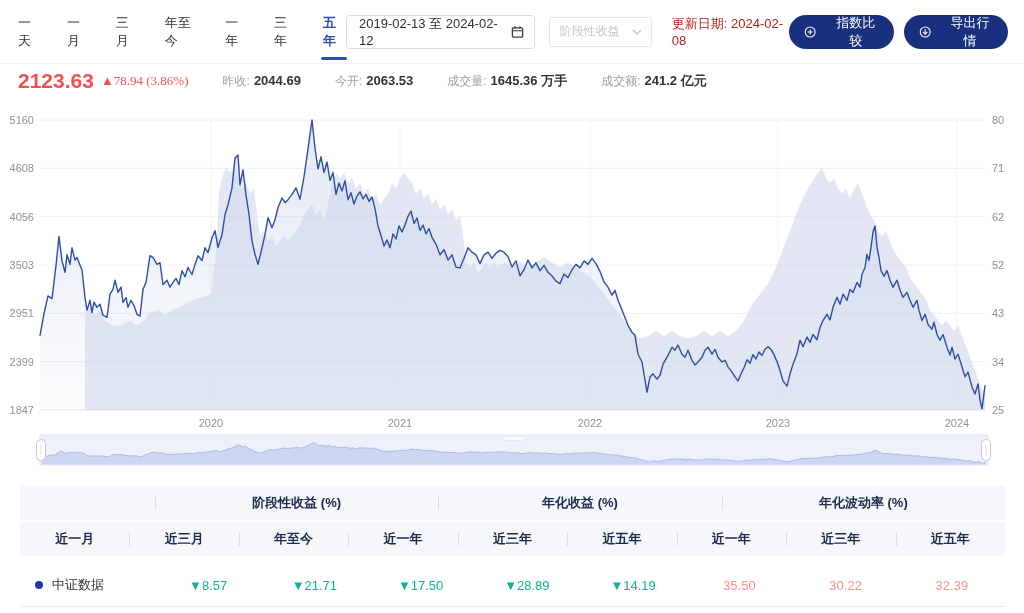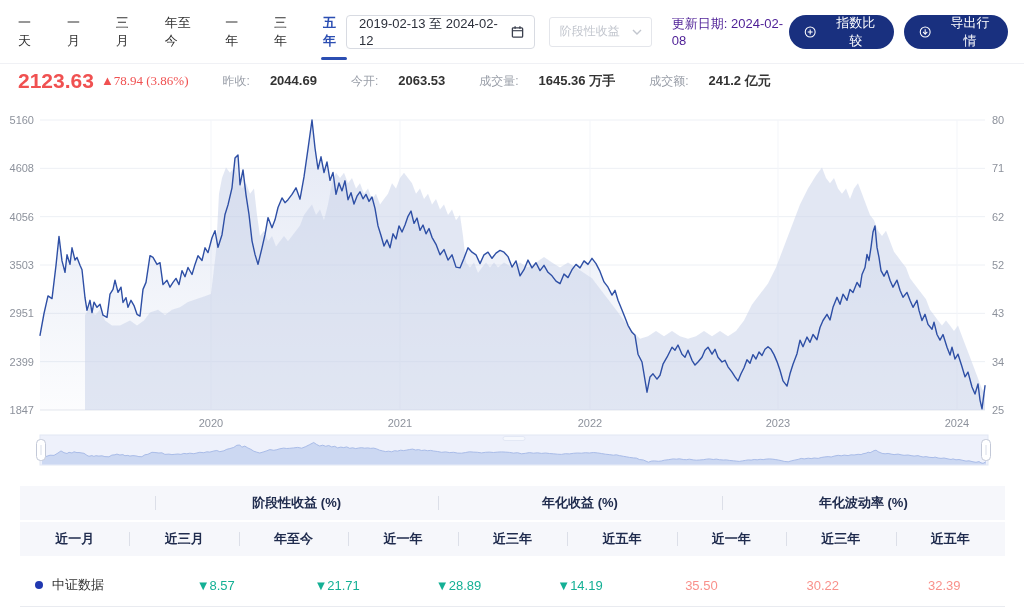--- a/index.html
+++ b/index.html
@@ -11,30 +11,30 @@
   .tab{font-size:13px;color:#333;cursor:pointer;position:relative;padding:8px 0;}
   .tab.active{color:#2b4eb2;font-weight:bold;}
   .tab.active::after{content:"";position:absolute;left:50%;transform:translateX(-50%);
            bottom:-2px;width:26px;height:3px;background:#2b4eb2;border-radius:2px;}
   .datebox{display:flex;align-items:center;gap:9px;height:32px;
            padding:0 10px 0 12px;border:1px solid #d8dbe2;border-radius:4px;
            font-size:13px;color:#2b2f3a;cursor:pointer;background:#fff;}
   .selectbox{margin-left:14px;display:flex;align-items:center;justify-content:space-between;
            width:88px;height:28px;padding:0 9px 0 10px;border:1px solid #e4e6eb;
            border-radius:3px;font-size:12px;color:#c2c6ce;cursor:pointer;}
-  .update{margin-left:20px;font-size:13px;color:#4c1d95;}
+  .update{margin-left:20px;font-size:13px;color:#b91c1c;}
   .btns{margin-left:auto;display:flex;gap:10px;}
   .pill{display:flex;align-items:center;gap:16px;height:34px;padding:0 15px;
         border-radius:17px;background:#19307f;color:#fff;font-size:13px;border:none;cursor:pointer;}
   .quote{display:flex;align-items:center;height:34px;padding-left:18px;}
   .price{font-size:21px;font-weight:bold;color:#f05151;}
   .chg{margin-left:7px;font-size:13px;color:#f05151;font-family:Liberation Serif, serif;}
   .stat{margin-left:34px;font-size:12px;color:#999ea8;white-space:nowrap;}
   .stat:first-of-type{margin-left:44px;}
-  .stat b{margin-left:20px;font-size:13px;color:#333;}
+  .stat b{margin-left:4px;font-size:13px;color:#333;}
   svg{display:block;}
   .tbl{margin:12px 0 0 20px;width:985px;font-size:13px;}
   .trow{display:flex;align-items:center;}
   .trow.g{height:34px;background:#f6f7fb;margin-bottom:2px;}
   .trow.h{height:34px;background:#f6f7fb;}
   .cell{position:relative;display:flex;align-items:center;justify-content:center;
         height:100%;box-sizing:border-box;}
   .c0{width:135px;}
   .cv{flex:1;}
   .cg3{flex:3;}
@@ -186,20 +186,21 @@
       <div class="cell cv">近三年</div>
       <div class="cell cv">近五年</div>
     </div>
     <div class="trow d">
       <div class="cell c0">
         <span class="dot"></span>
         <span>中证数据</span>
       </div>
       <div class="cell cv dn">▼8.57</div>
       <div class="cell cv dn">▼21.71</div>
+      <div class="cell cv dn">▼17.50</div>
       <div class="cell cv dn">▼28.89</div>
       <div class="cell cv dn">▼14.19</div>
       <div class="cell cv vol">35.50</div>
       <div class="cell cv vol">30.22</div>
       <div class="cell cv vol">32.39</div>
     </div>
   </div>
 </div>
 
 </body></html>

